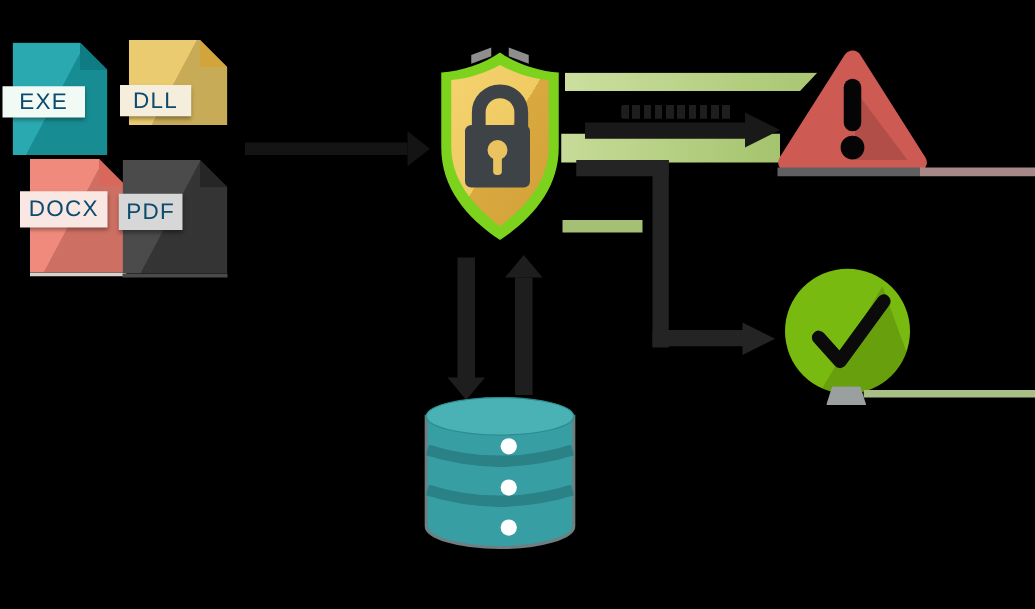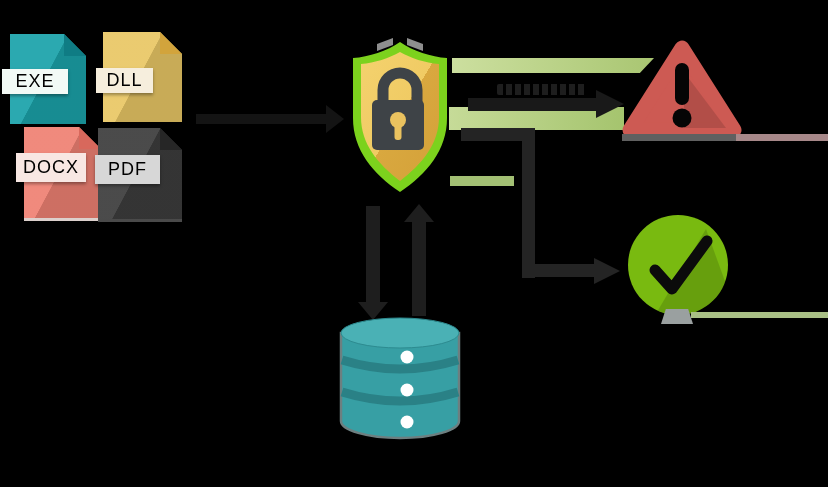--- a/index.html
+++ b/index.html
@@ -8,35 +8,35 @@
   .abs{position:absolute;}
 
   
   .file{position:absolute;}
   .file .body{position:absolute;inset:0;
     clip-path:polygon(0 0, calc(100% - 22px) 0, 100% 22px, 100% 100%, 0 100%);
     background-image:linear-gradient(118deg, rgba(255,255,255,0.07) 0%, rgba(255,255,255,0.07) 47%, rgba(0,0,0,0.14) 47.5%, rgba(0,0,0,0.14) 100%);}
   .file .fold{position:absolute;top:0;right:0;width:22px;height:22px;
     clip-path:polygon(0 0, 100% 100%, 0 100%);}
   .banner{position:absolute;display:flex;align-items:center;justify-content:center;
-    font-size:18px;font-weight:500;letter-spacing:1px;color:#000000;
+    font-size:18px;font-weight:500;letter-spacing:1px;color:#0c4a6e;
     box-shadow:0 2px 3px rgba(0,0,0,0.35);}
   #exe{left:10px;top:34px;width:76px;height:90px;}
   #exe .body{background-color:#1ba3aa;} #exe .fold{background:#0f7c84;}
   #exe .banner{left:-8px;top:35px;width:66px;height:25px;background:#f2faf6;}
-  #dll{left:103px;top:32px;width:79px;height:90px;}
+  #dll{left:103px;top:32px;width:79px;height:68px;}
   #dll .body{background-color:#e9c765;} #dll .fold{background:#d2a43c;}
   #dll .banner{left:-7px;top:36px;width:57px;height:25px;background:#f6eedd;}
   #docx{left:24px;top:127px;width:77px;height:91px;}
   #docx .body{background-color:#ef8173;} #docx .fold{background:#d8685c;}
   #docx .banner{left:-8px;top:26px;width:70px;height:29px;background:#f8e7e3;}
   #docx .underline{position:absolute;left:0;right:0;bottom:-3px;height:3px;background:#dcd0cc;}
   #pdf{left:98px;top:128px;width:84px;height:91px;}
   #pdf .body{background-color:#3d3d3d;} #pdf .fold{background:#262626;}
-  #pdf .banner{left:-3px;top:27px;width:65px;height:29px;background:#d7d7d7;}
+  #pdf .banner{left:-3px;top:27px;width:51px;height:29px;background:#d7d7d7;}
   #pdf .underline{position:absolute;left:0;right:0;bottom:-3px;height:3px;background:#4a4a4a;}
   .tri{position:absolute;width:0;height:0;}
   #a-files-shaft{left:196px;top:114px;width:130px;height:10px;background:#141414;}
   #a-files-head{left:326px;top:105px;border-top:14px solid transparent;border-bottom:14px solid transparent;border-left:18px solid #141414;}
 
   #band-a{left:452px;top:58px;width:202px;height:15px;
     background:linear-gradient(90deg,#ccdf9f,#a9c672);
     clip-path:polygon(0 0,100% 0,93% 100%,0 100%);}
   #band-b{left:449px;top:107px;width:175px;height:23px;
     background:linear-gradient(90deg,#c6db98,#a5c46e);}

